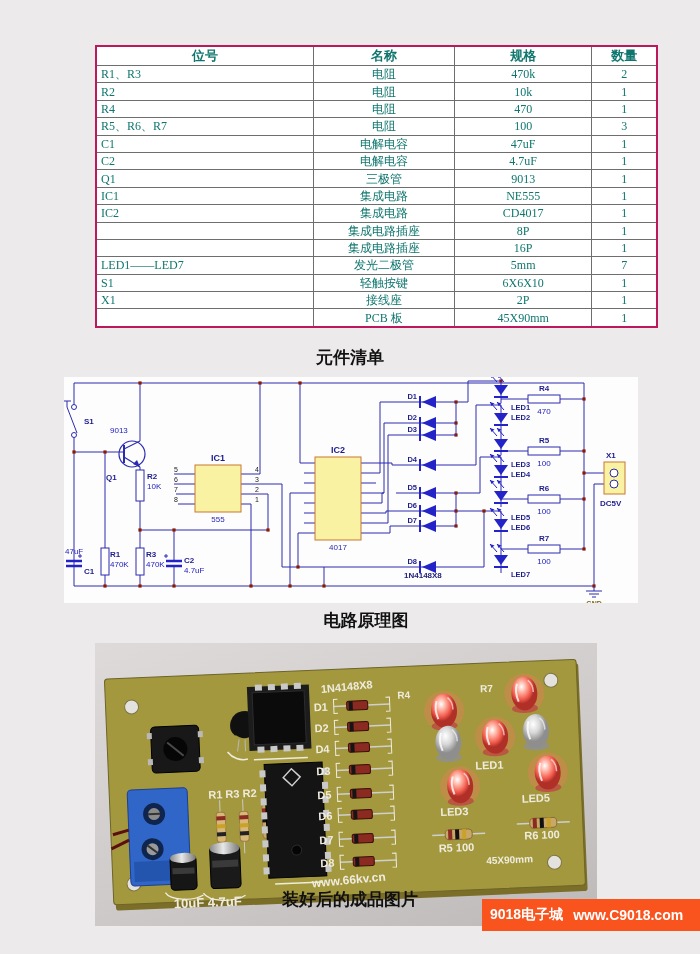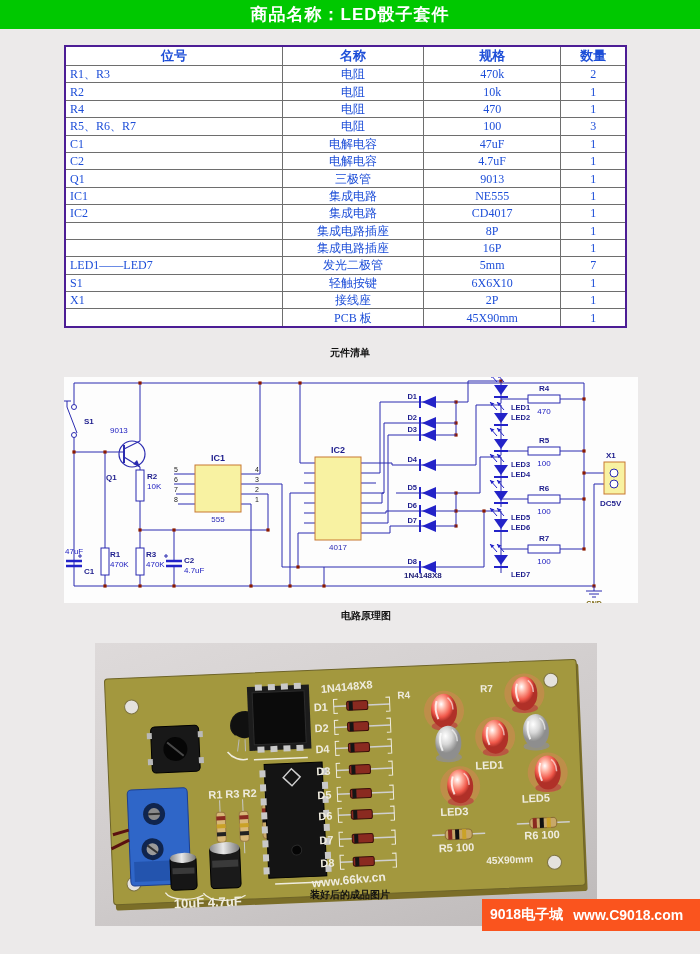--- a/index.html
+++ b/index.html
@@ -4,31 +4,31 @@
 <style>
   html,body{margin:0;padding:0;}
   #page{position:relative;width:700px;height:954px;background:#ECEAEA;overflow:hidden;
         font-family:"Liberation Sans",sans-serif;}
   
   #hdr{position:absolute;left:0;top:0;width:700px;height:29px;background:#00C800;
        display:flex;align-items:center;justify-content:center;}
   #hdr .t{color:#fff;font-size:17px;font-weight:bold;letter-spacing:1px;}
   
   #tblwrap{position:absolute;left:64px;top:45px;width:563px;}
-  table.parts{border-collapse:collapse;width:100%;background:#fff;border:2px solid #4c1d95;
-              font-family:"Liberation Serif",serif;font-size:12px;color:#1d4ed8;}
+  table.parts{border-collapse:collapse;width:100%;background:#fff;border:2px solid #be185d;
+              font-family:"Liberation Serif",serif;font-size:12px;color:#0f766e;margin-left:31px;}
   table.parts th{border:1px solid #6e6e6e;font-size:13px;font-weight:bold;height:18px;padding:0 3px;
                  font-family:"Liberation Sans",sans-serif;}
   table.parts td{border:1px solid #6e6e6e;height:16.4px;padding:0 4px;line-height:1;}
   td.c0{text-align:left;width:218px;}
   td.c1{text-align:center;width:138px;}
   td.c2{text-align:center;width:133px;}
   td.c3{text-align:center;width:58px;}
   .cap{position:absolute;left:0;width:700px;text-align:center;font-weight:bold;
-       font-size:10px;color:#111;}
+       font-size:17px;color:#111;}
   #cap1{top:346px;}
   #cap2{top:609px;padding-left:16px;}
   #cap3{top:888px;}
   
   #schem{position:absolute;left:64px;top:377px;width:574px;height:226px;background:#fdfdfd;}
   #schem svg{display:block;}
   
   #photo{position:absolute;left:95px;top:643px;width:502px;height:283px;
          background:linear-gradient(160deg,#dedada 0%,#cfcbcb 55%,#bdb9b9 100%);}
   
@@ -37,23 +37,20 @@
   #wm span{color:#fff;font-weight:bold;font-size:14px;white-space:nowrap;}
   #wm .s1{margin-left:8px;}
   #wm .s2{margin-left:10px;}
   text{font-family:"Liberation Sans",sans-serif;}
 </style>
 </head>
 <body>
 
 <div id="page">
 
-  <div id="hdr">
-    <span class="t">商品名称：LED骰子套件</span>
-  </div>
 
   <div id="tblwrap">
     <table class="parts">
       <thead>
         <tr>
           <th class="c0">位号</th>
           <th class="c1">名称</th>
           <th class="c2">规格</th>
           <th class="c3">数量</th>
         </tr>

